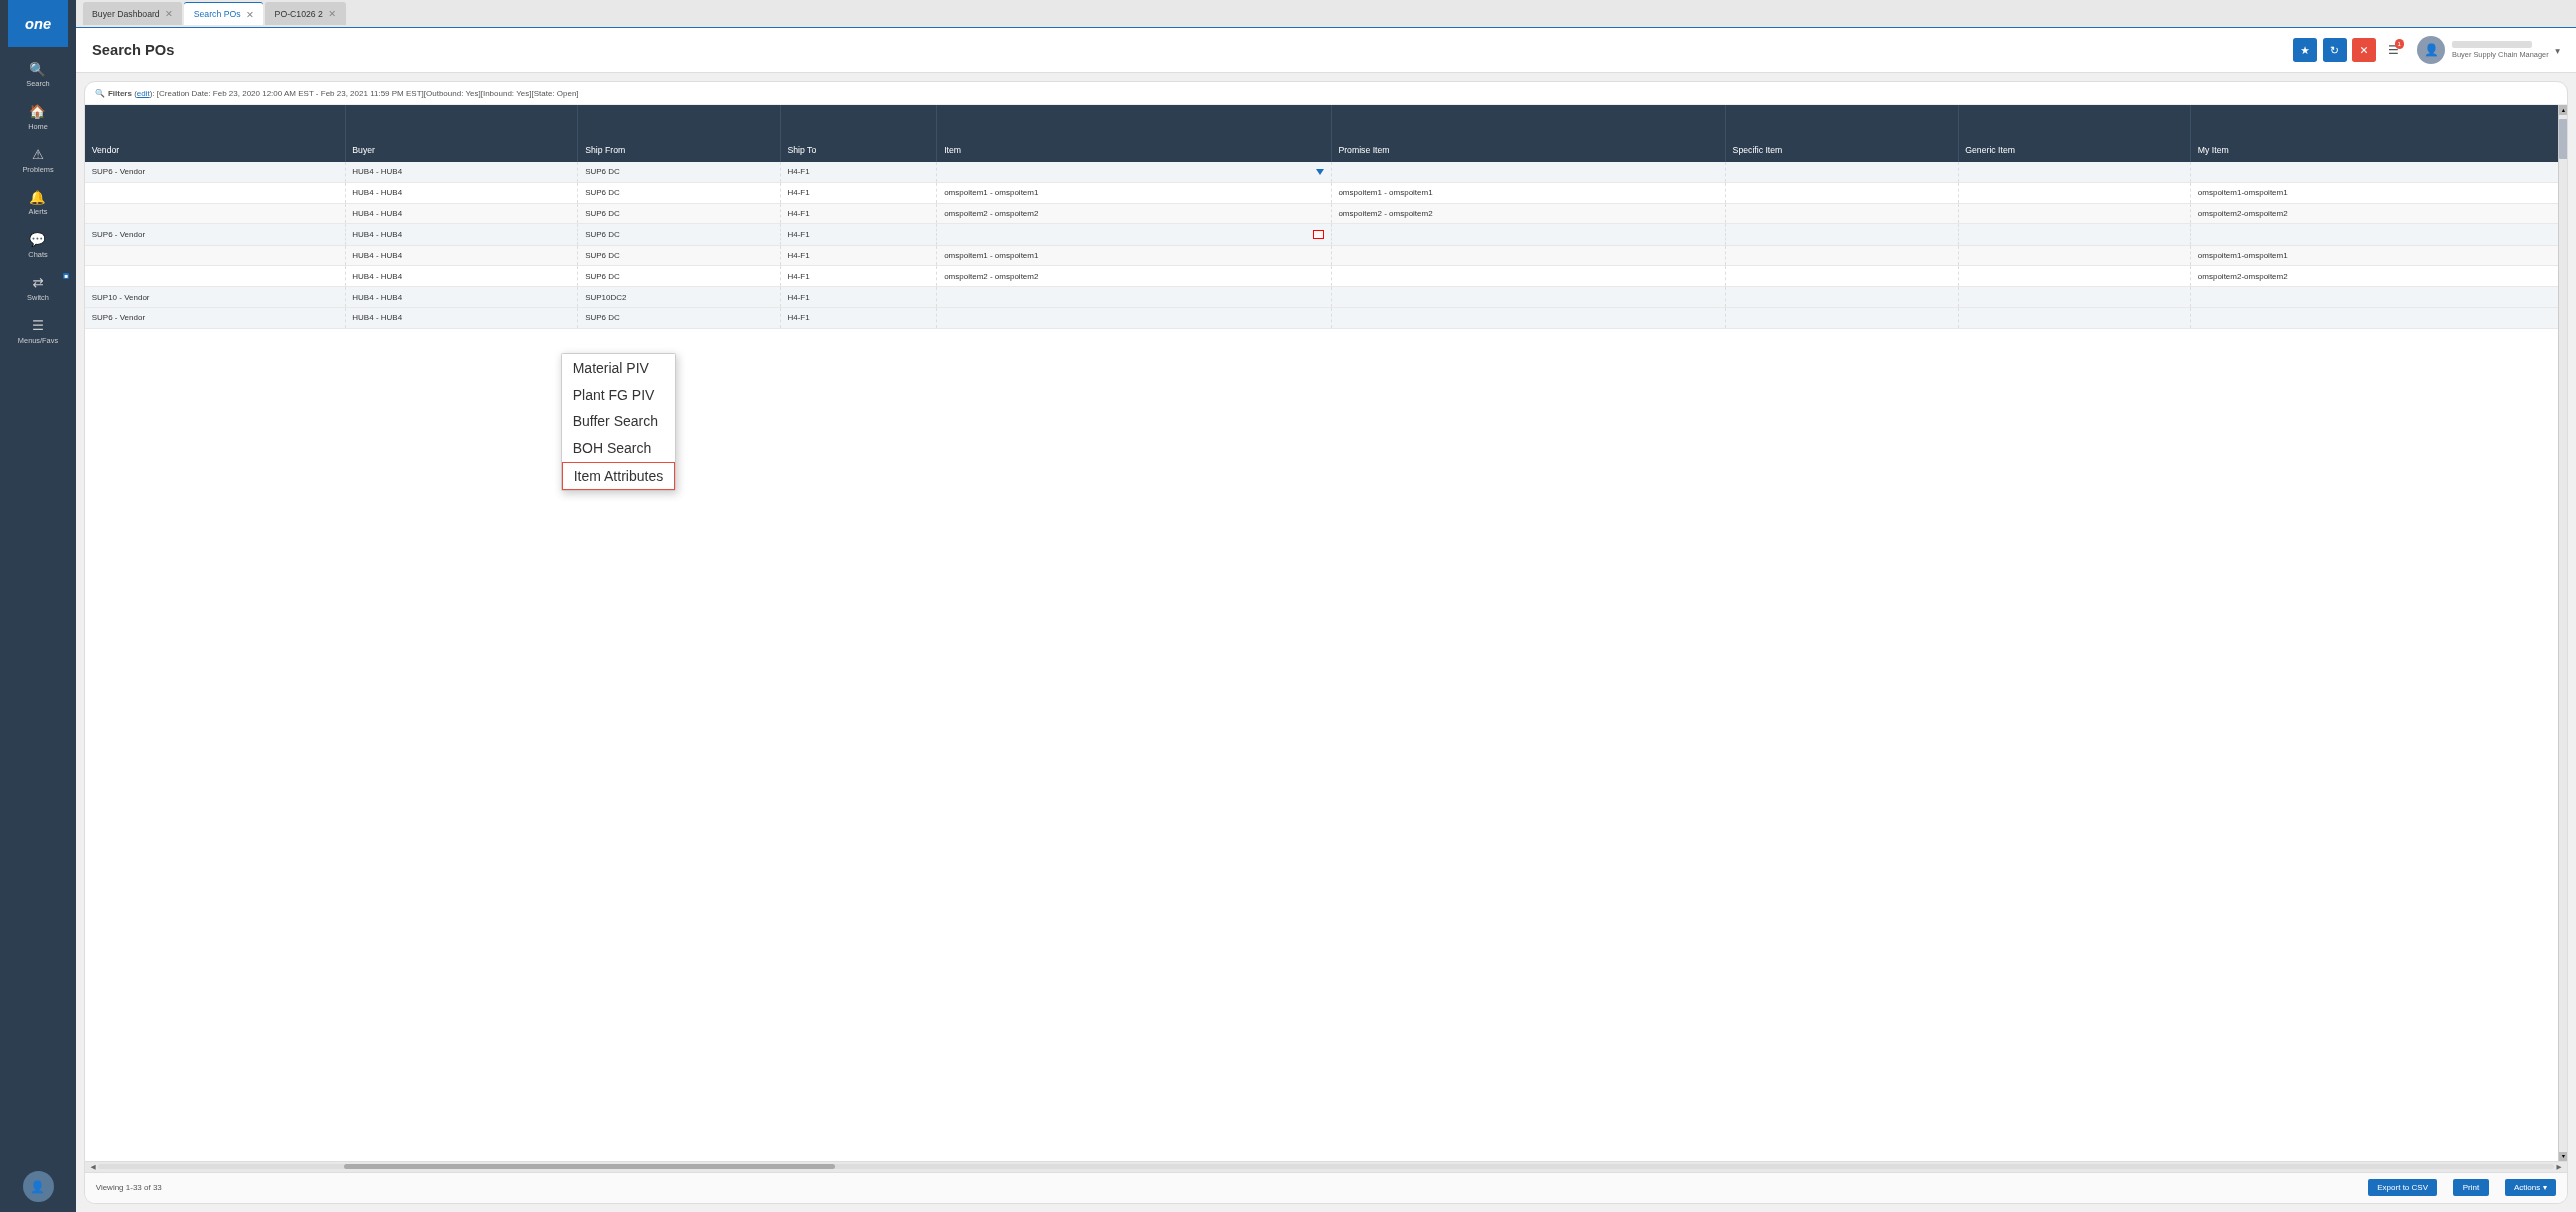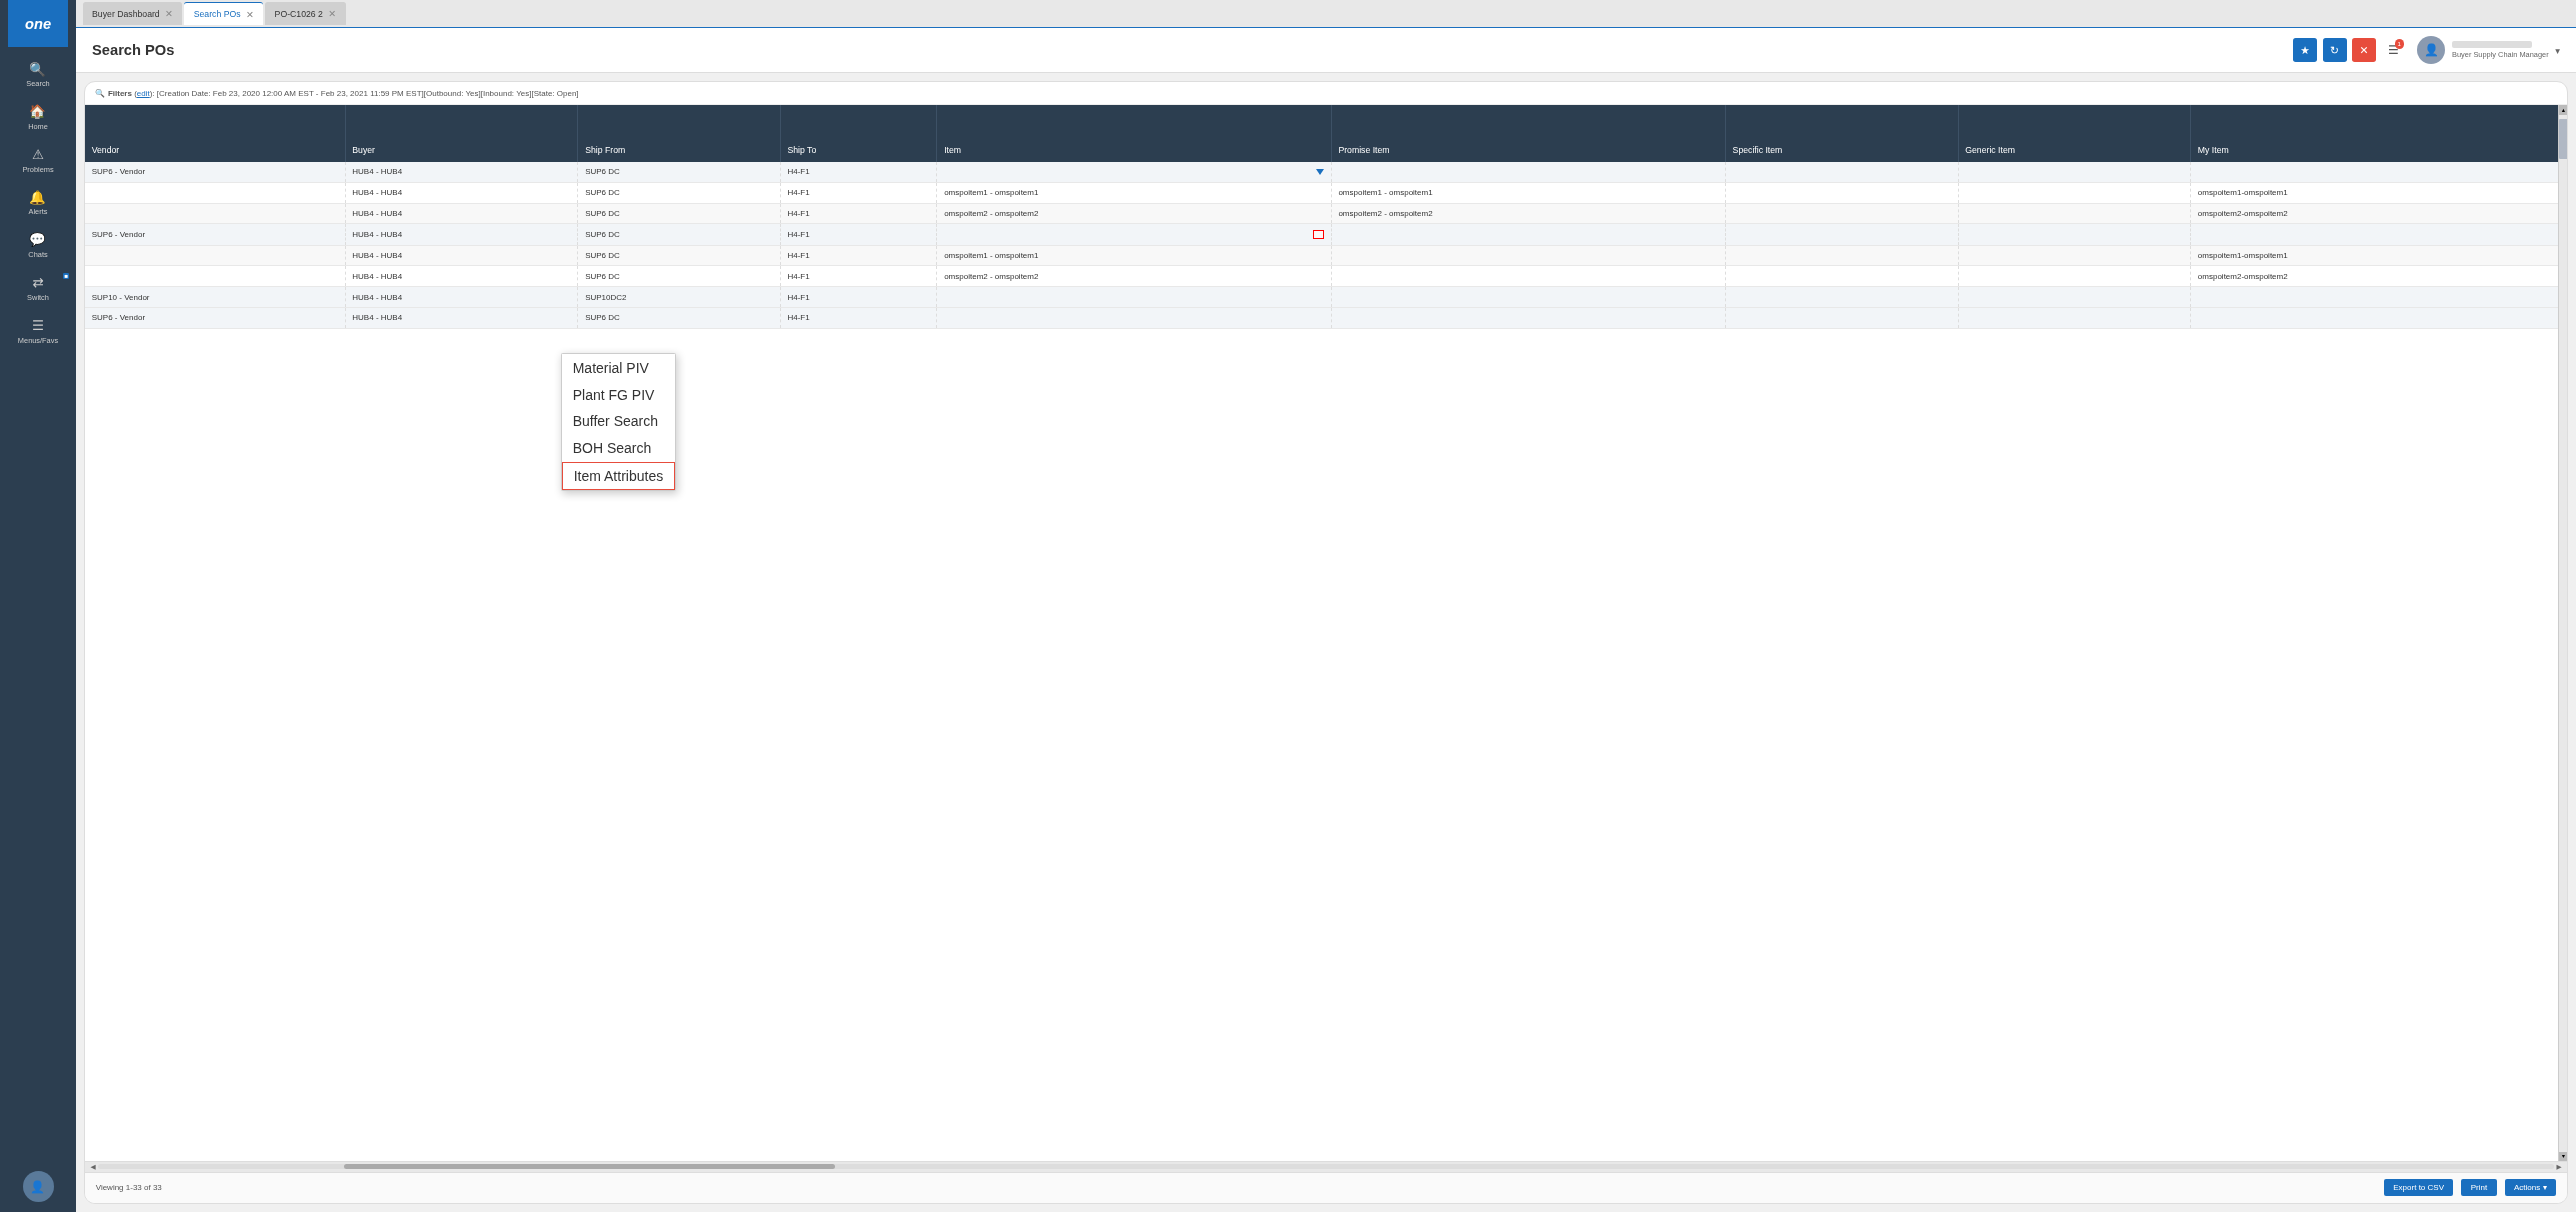--- a/index.html
+++ b/index.html
@@ -287,21 +287,21 @@
     .footer-bar {
       display: flex;
       align-items: center;
       justify-content: space-between;
       padding: 6.7px 10.7px;
       border-top: 0.7px solid #ddd;
       background: #fafafa;
       flex-shrink: 0;
     }
     .viewing-text { font-size: 8px; color: #555; }
-    .footer-actions { display: flex; gap: 8px; }
+    .footer-actions { display: flex; gap: 16px; }
     .footer-btn {
       padding: 4px 9.4px;
       border: none;
       border-radius: 2px;
       cursor: pointer;
       font-size: 8px;
     }
     .btn-export { background: #1a6fbf; color: white; }
     .btn-print { background: #1a6fbf; color: white; }
     .btn-actions {

